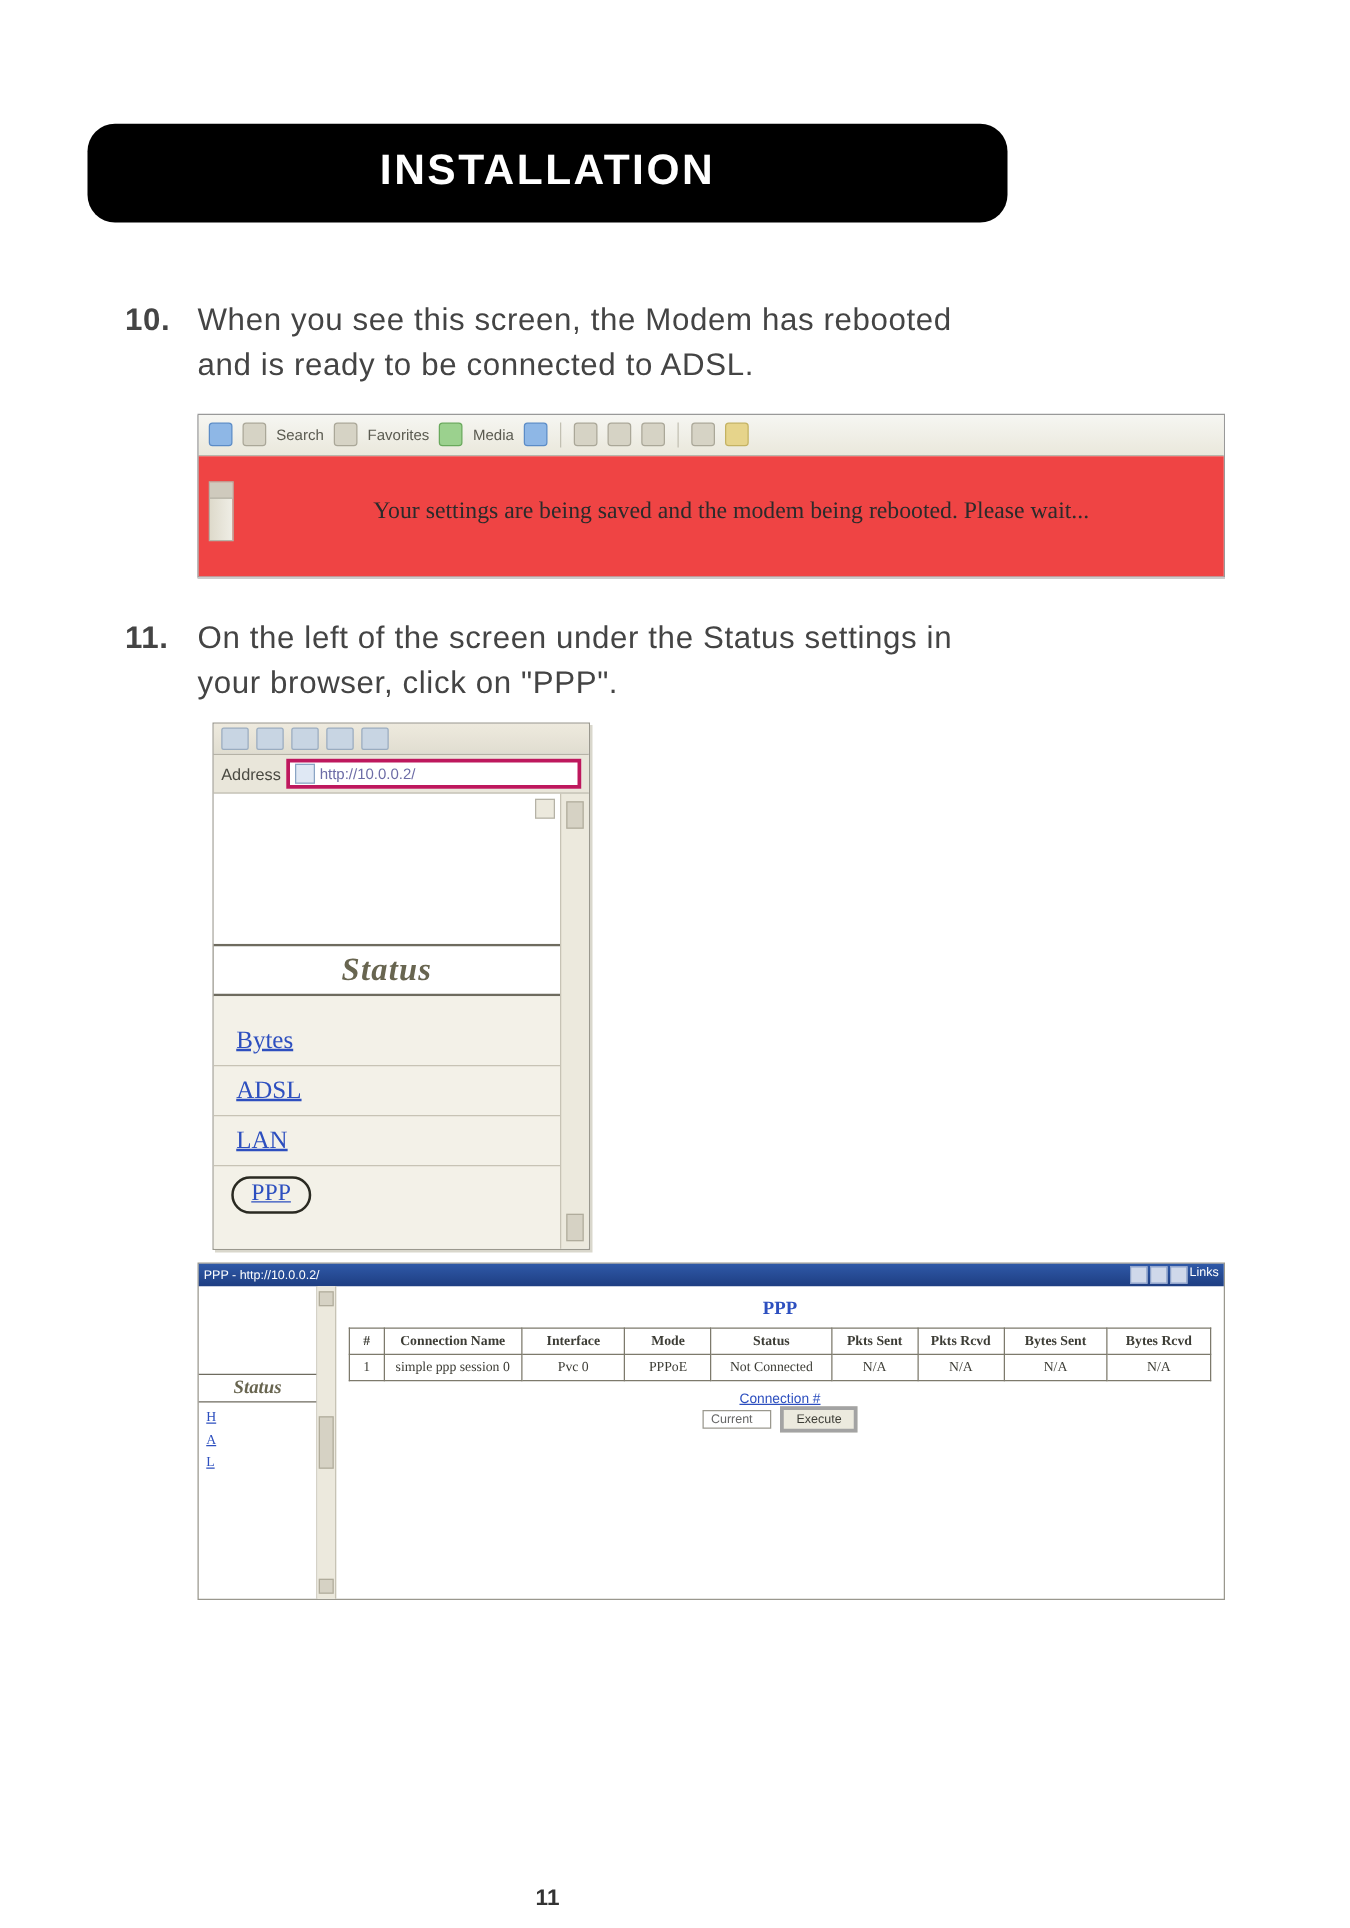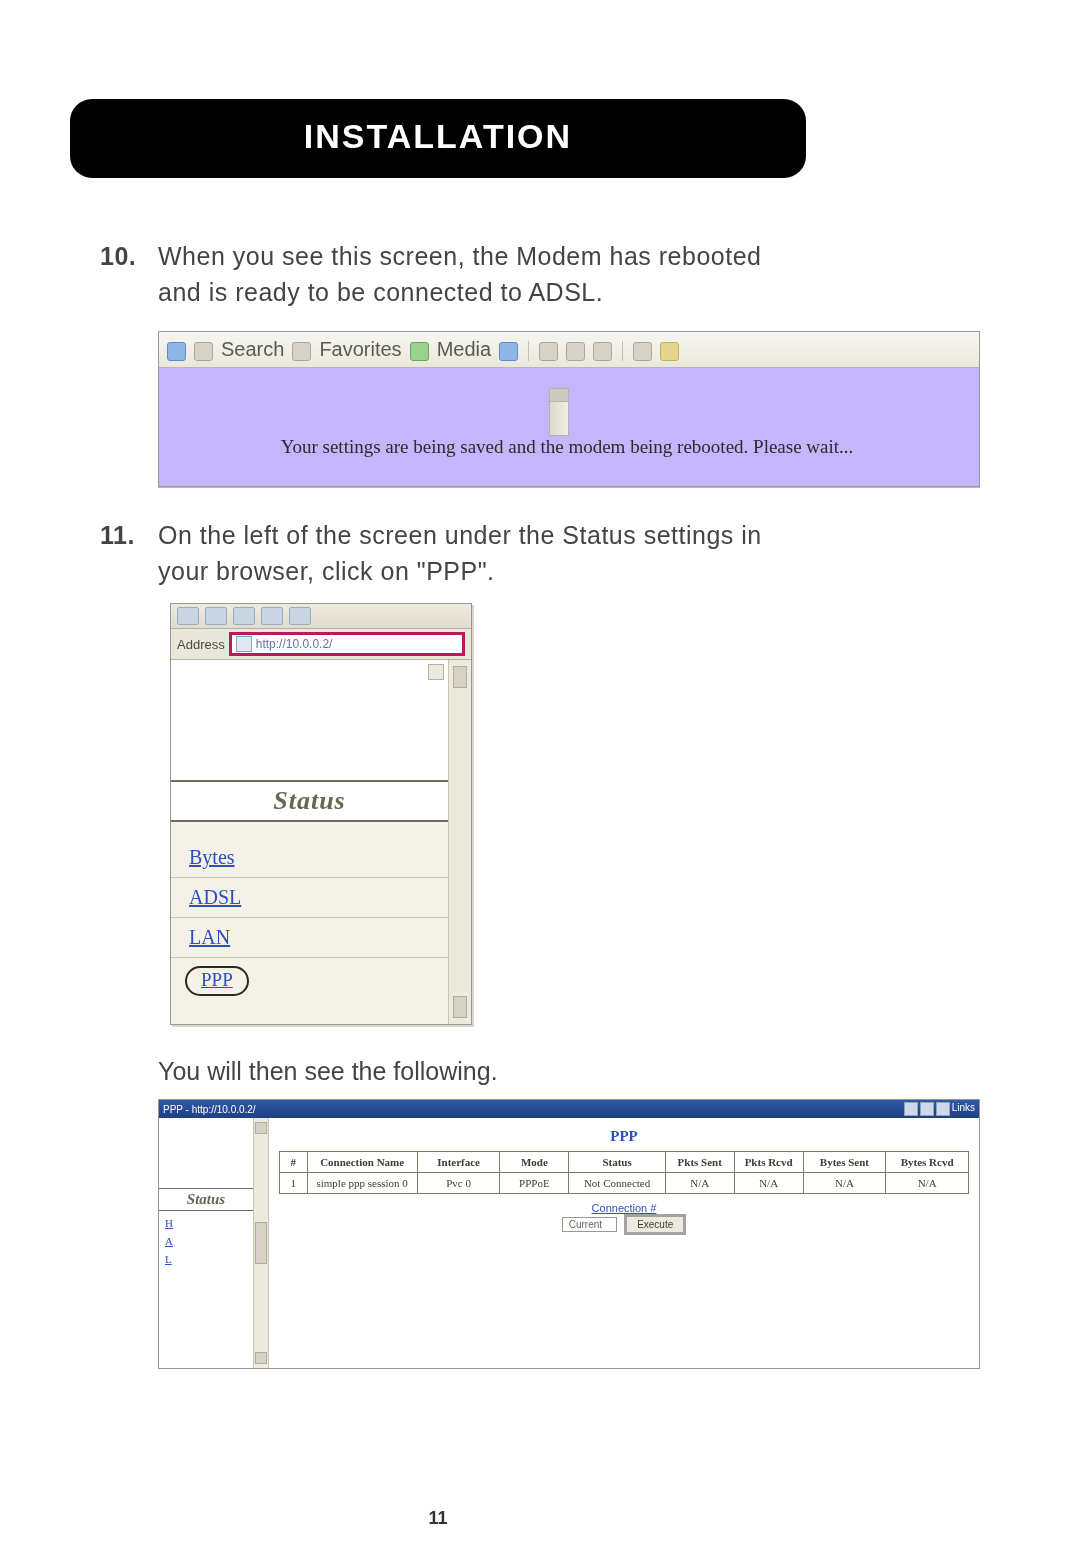--- a/index.html
+++ b/index.html
@@ -58,46 +58,45 @@
 
   
   .shot1 {
     margin: 20px 0 30px 58px;
     width: 820px;
     border: 1px solid #999;
     box-shadow: 0 1px 0 #bbb;
   }
   .toolbar1 {
     display: flex;
-    align-items: flex-end;
+    align-items: center;
     gap: 8px;
     padding: 6px 8px;
     background: linear-gradient(#f6f6f2, #eae8dc);
     border-bottom: 1px solid #b8b6aa;
-    font-size: 20px;
+    font-size: 12px;
     color: #5a5a50;
   }
   .tb-icon {
     width: 17px; height: 17px;
     display: inline-block;
     background: #d3d1c4;
     border: 1px solid #b0ae9e;
     border-radius: 3px;
   }
   .tb-icon.blue   { background:#8eb7e6; border-color:#5b8cc7; }
   .tb-icon.green  { background:#9bd18e; border-color:#69a95c; }
   .tb-icon.gray   { background:#d6d3c5; border-color:#aaa798; }
   .tb-icon.yellow { background:#e6d48b; border-color:#c4b262; }
   .tb-sep { width:1px; height:20px; background:#c2c0b2; margin:0 2px; }
   .shot1-body {
     padding: 20px 12px 28px 8px;
     display: flex;
     align-items: center;
-    background: #c4b5fd;
-    flex-direction: column;
+    background: #ef4444;
   }
   .vscroll {
     width: 18px;
     height: 46px;
     background: linear-gradient(90deg,#dedacb,#efeee6);
     border: 1px solid #b5b2a6;
     margin-right: 16px;
   }
   .vscroll .arrow {
     height: 12px; background:#cfcabd; border-bottom:1px solid #b5b2a6;
@@ -331,21 +330,20 @@
             </div>
           </div>
         </div>
         <div class="shot2-scroll">
           <span class="thumb"></span>
           <span class="thumb"></span>
         </div>
       </div>
     </div>
 
-    <div class="continuation">You will then see the following.</div>
 
     <div class="shot3">
       <div class="titlebar3">
         <span>PPP - http://10.0.0.2/</span>
         <span class="winctl">
           <span></span>
           <span></span>
           <span></span>
           <span style="width:auto;background:none;border:none;color:#fff;">Links</span>
         </span>

